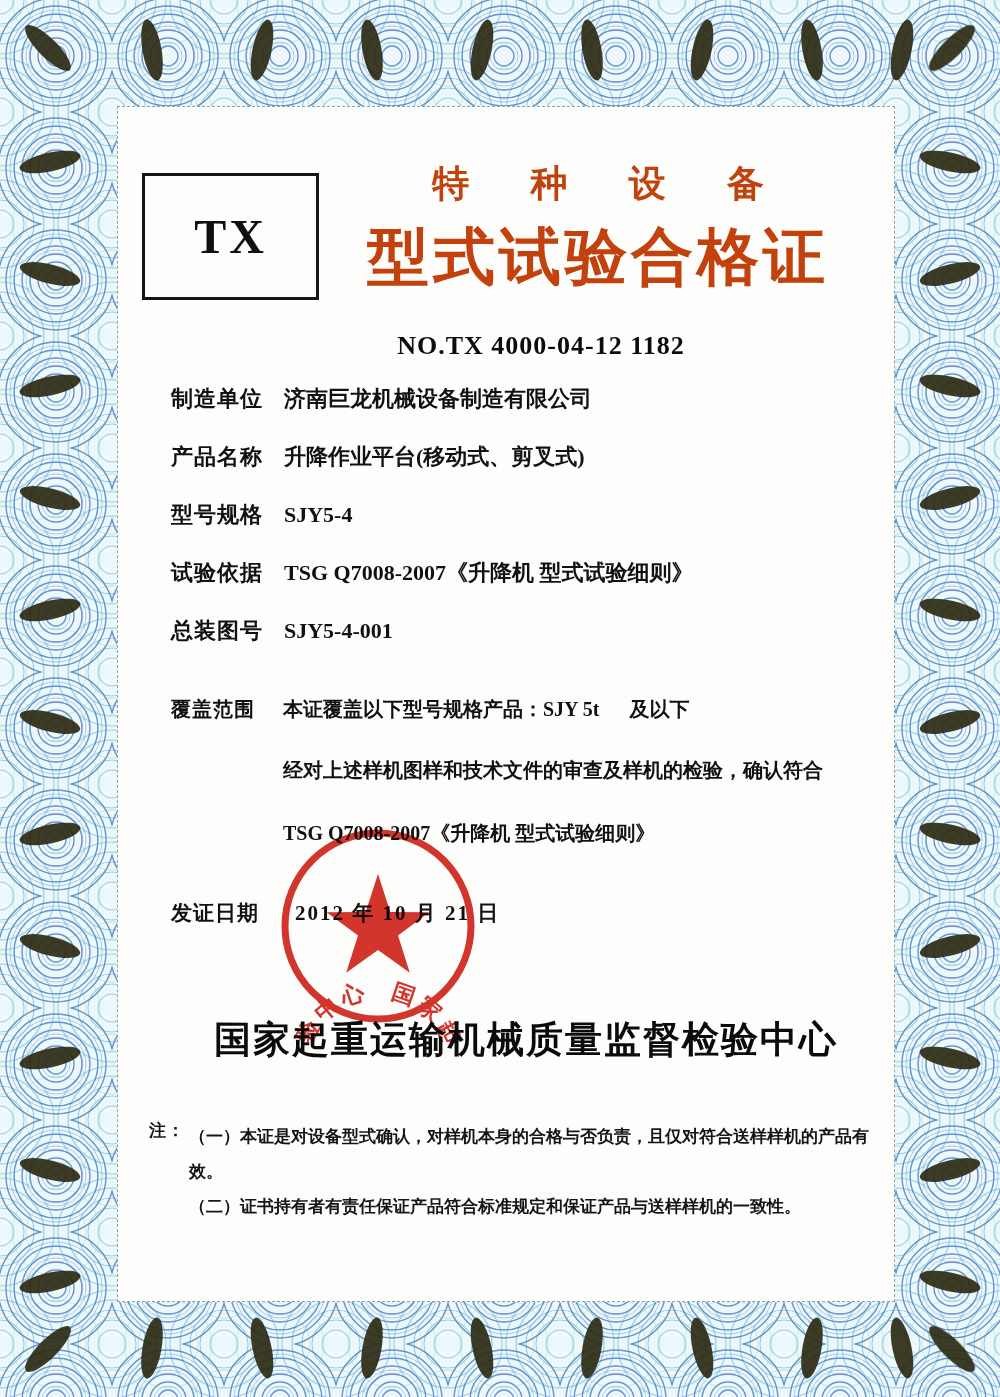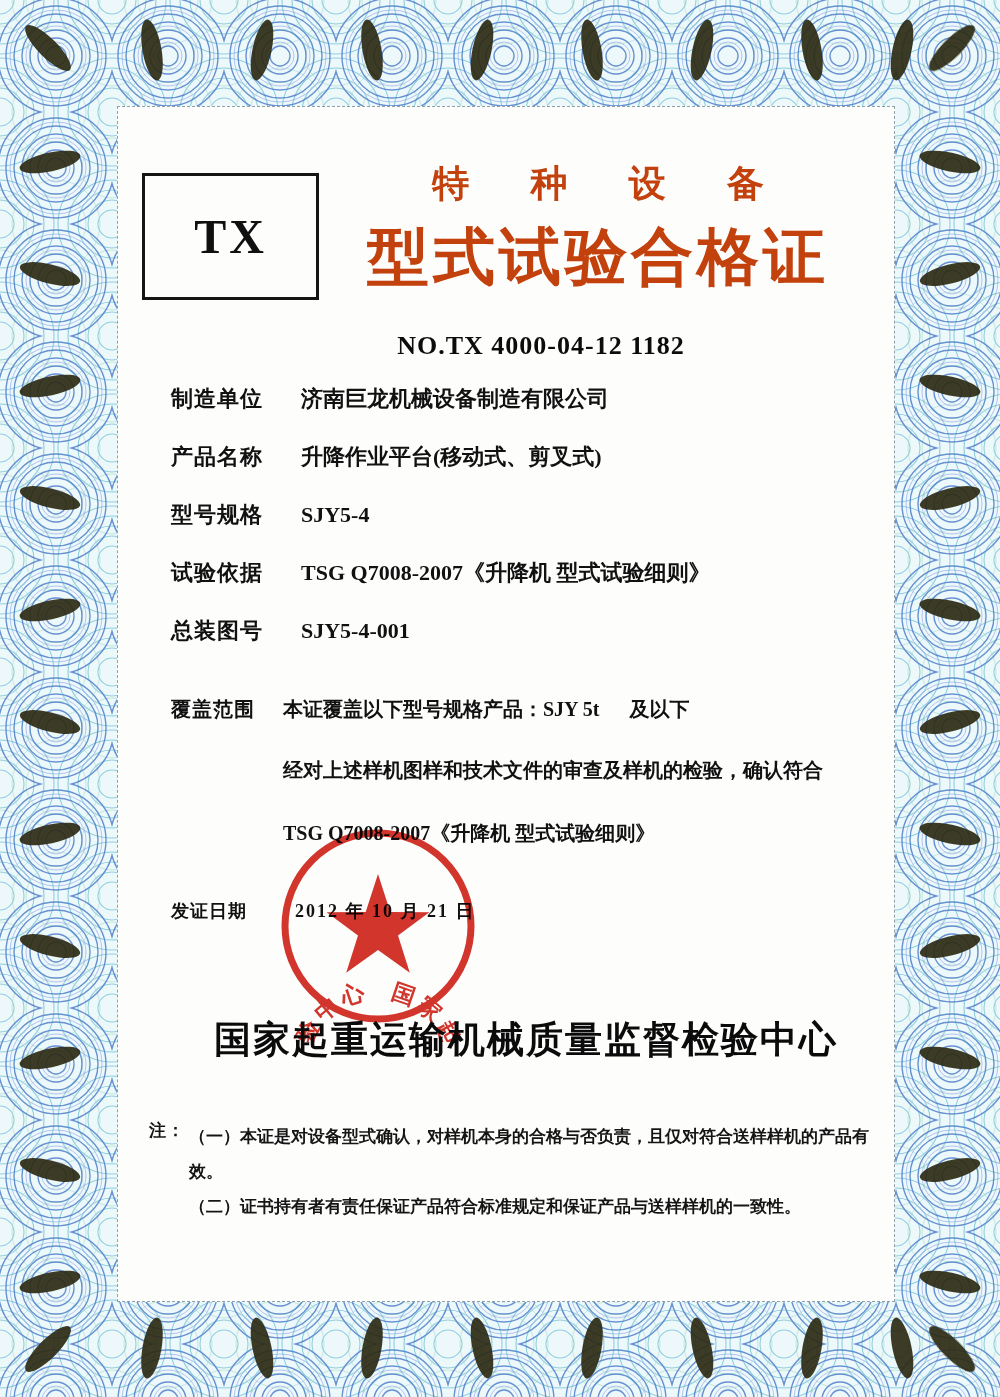--- a/index.html
+++ b/index.html
@@ -23,27 +23,27 @@
   .cat-title { font-size:37px; font-weight:bold; letter-spacing:26px; padding-left:26px; white-space:nowrap; }
   .main-title { font-size:62px; font-weight:bold; letter-spacing:4px; margin-top:6px; white-space:nowrap; }
   .cert-no {
     position:absolute; left:68px; top:224px; width:710px; text-align:center;
     font-size:26px; font-weight:bold; color:#0c0c0c; letter-spacing:1px;
   }
   .fields { position:absolute; left:53px; top:280px; width:700px; }
   .frow { display:flex; margin-bottom:35px; font-size:22px; font-weight:bold; color:#111; line-height:23px;gap:17px; }
   .flabel { width:96px; letter-spacing:1px; flex:none;
     font-family:"Liberation Sans","DejaVu Sans",sans-serif; }
-  .fvalue { margin-left:17px; white-space:pre-wrap; }
+  .fvalue { white-space:pre-wrap; }
   .coverage { position:absolute; left:53px; top:590px; width:710px; font-size:20px; font-weight:bold; color:#111; }
   .cov-row { display:flex; line-height:24px; }
   .cov-line { margin-left:112px; margin-top:36px; white-space:pre-wrap; }
   .cov-row .fvalue { margin-left:16px; }
   .date-row { position:absolute; left:53px; top:792px; width:700px; display:flex;
-    font-size:18px; font-weight:bold; color:#111; }
+    font-size:21px; font-weight:bold; color:#111; }
   .date-val { margin-left:28px; letter-spacing:2px; }
   .stamp { position:absolute; left:144px; top:703px; width:232px; height:232px;
     mix-blend-mode:multiply; opacity:.92; }
   .issuer { position:absolute; left:58px; top:908px; width:700px; text-align:center;
     font-size:37px; font-weight:bold; letter-spacing:2px; color:#0b0b0b;
     font-family:"Liberation Sans","DejaVu Sans",sans-serif; }
   .notes { position:absolute; left:31px; top:1012px; width:730px; display:flex;
     font-size:17px; font-weight:bold; color:#151515;
     font-family:"Liberation Sans","DejaVu Sans",sans-serif; }
   .notes-label { width:40px; flex:none; letter-spacing:1px; }

